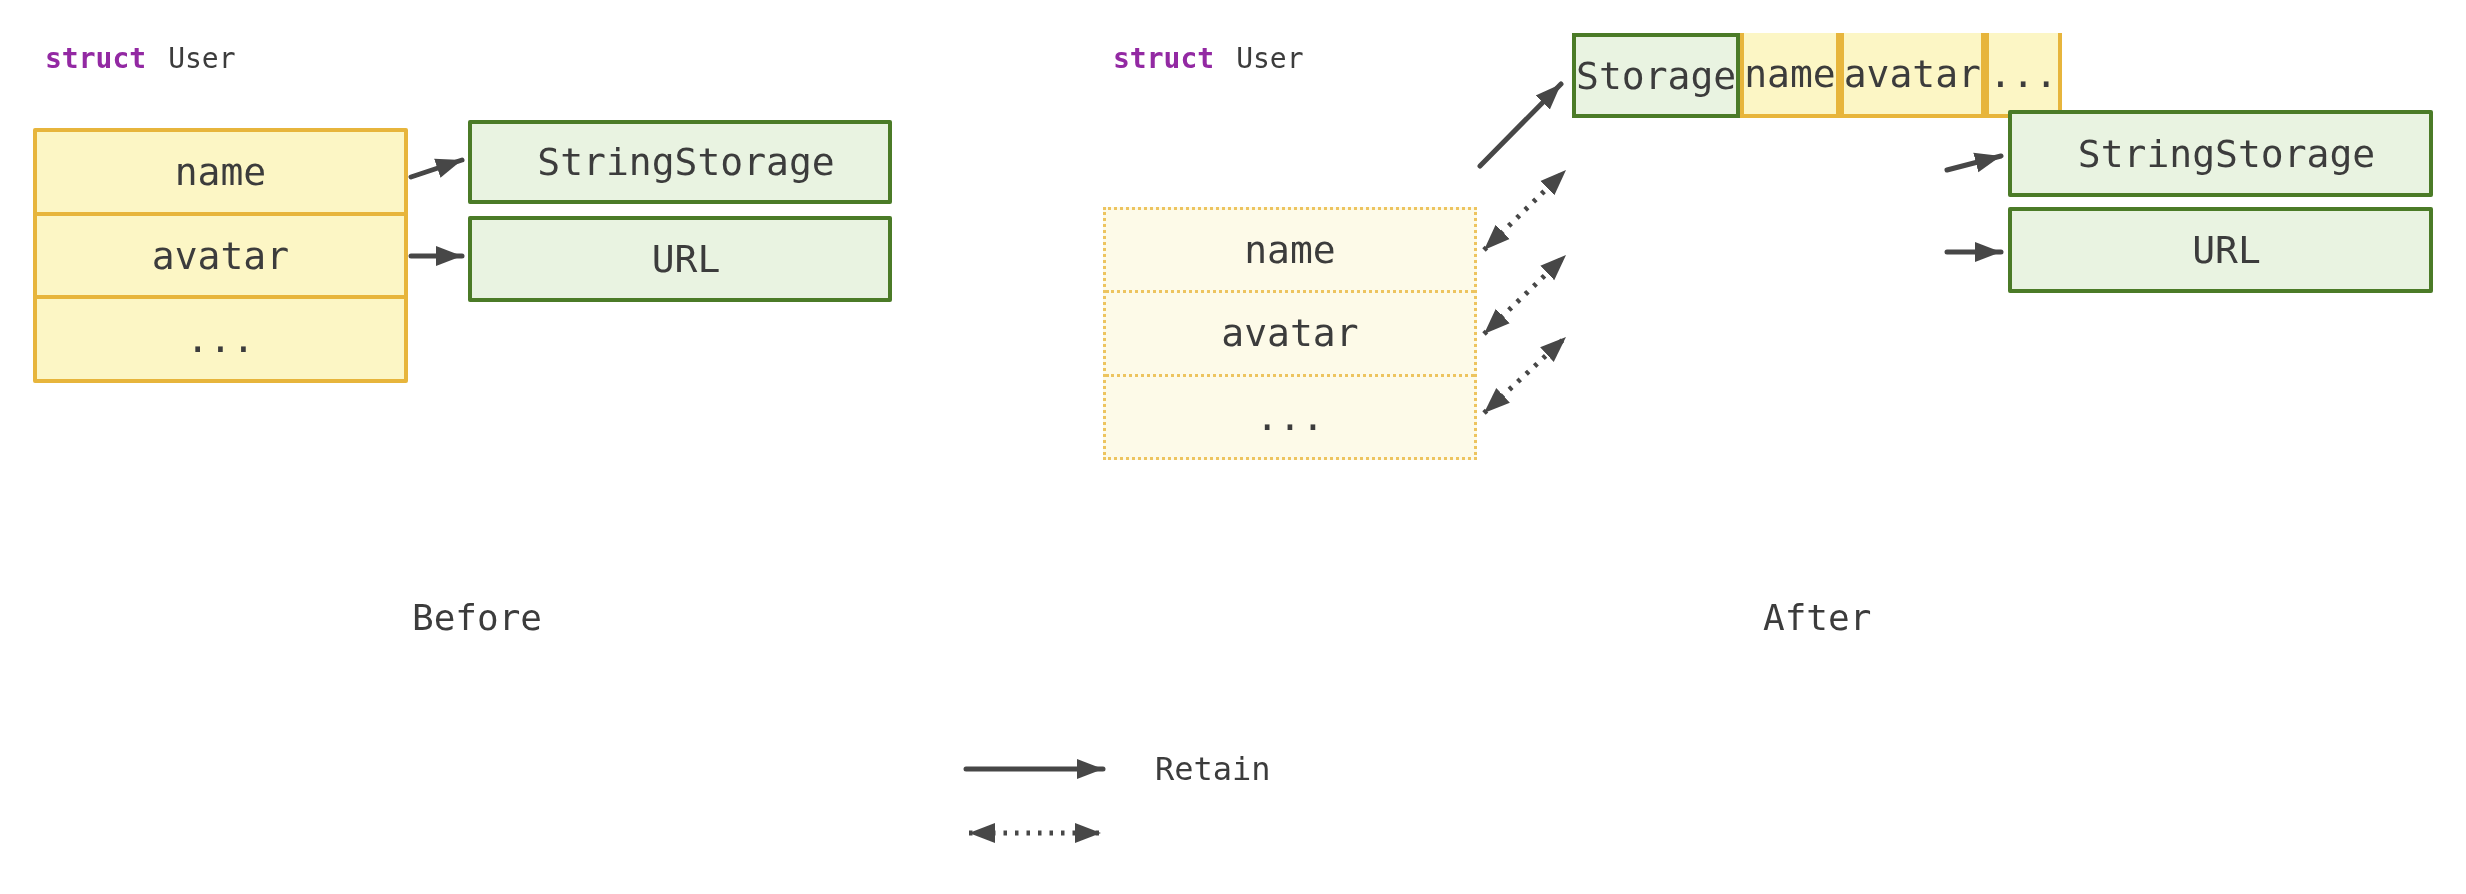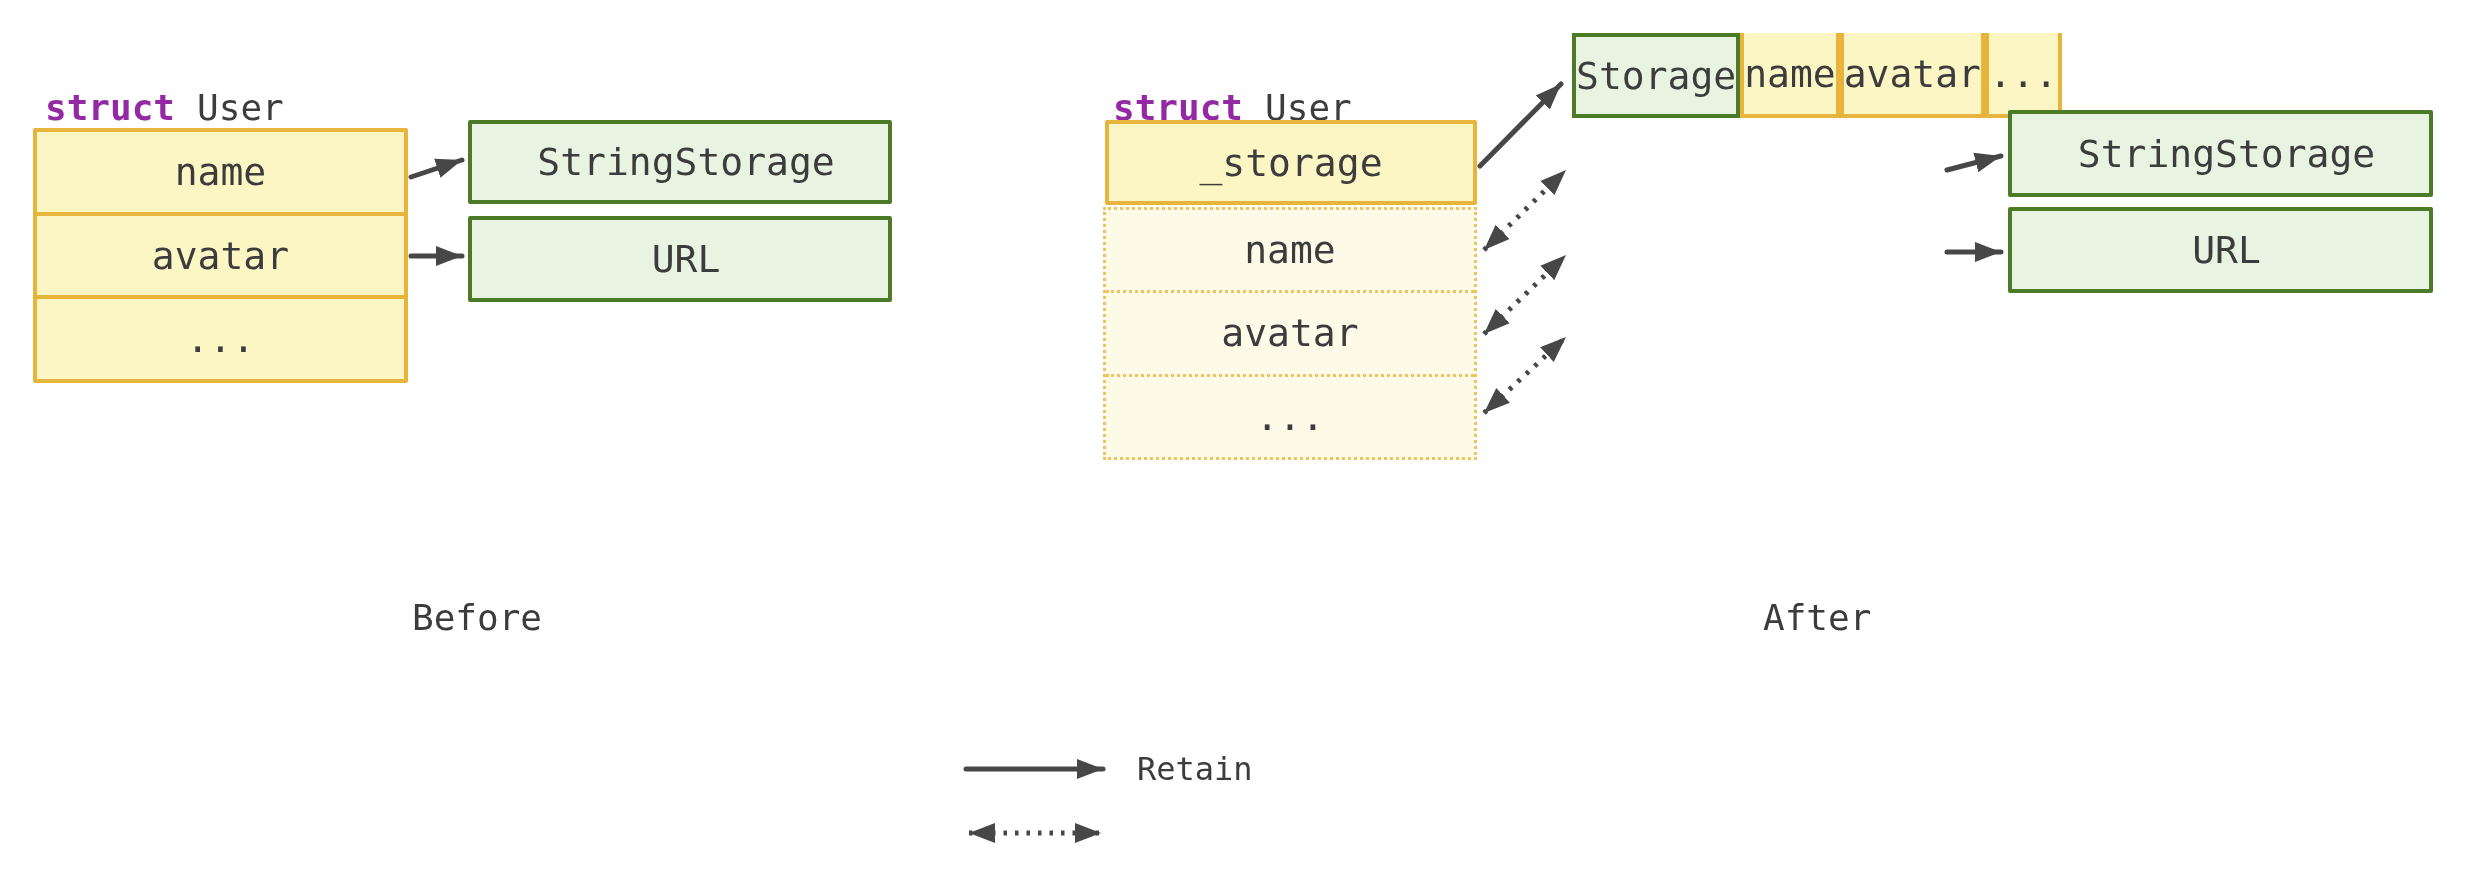--- a/index.html
+++ b/index.html
@@ -21,25 +21,24 @@
     width: 2466px;
     height: 894px;
     background: var(--background);
     font-family: "DejaVu Sans Mono", "Liberation Mono", monospace;
     color: var(--text);
     overflow: hidden;
   }
   .abs { position: absolute; }
 
   .struct-title {
-    font-size: 36px;
+    font-size: 28px;
     line-height: 1.2;
     white-space: nowrap;
     color: var(--text);
-    margin-top: 44px;
   }
   .struct-title .kw {
     color: var(--keyword);
     font-weight: bold;
     margin-right: 22px;
   }
 
   .cellbox {
     display: flex;
     align-items: center;
@@ -119,21 +118,21 @@
     stroke-width: 5;
     fill: none;
   }
   .arrow-line.solid { stroke-linecap: round; }
   .arrow-line.dotted { stroke-dasharray: 3.5 8; }
   .arrow-head { fill: var(--arrow-color); }
 
   .legend-row {
     display: flex;
     align-items: center;
-    gap: 24px;
+    gap: 42px;
     height: 26px;
   }
   .legend-row .legend-label { font-size: 32px; white-space: nowrap; }
   .legend-row svg { display: block; }
 </style>
 </head>
 <body>
 
 <div id="canvas">
 
@@ -154,21 +153,20 @@
   <div class="abs cellbox" style="left:468px; top:216px; width:424px; height:86px;">URL</div>
 
   <div class="abs section-label" style="left:412px; top:597px;">Before</div>
 
   <div class="abs" style="left:1113px; top:42px;">
     <div class="struct-title">
       <span class="kw">struct</span><span>User</span>
     </div>
   </div>
 
-  <div class="abs stored-box" style="left:1105px; top:120px; width:372px; height:85px;">_storage</div>
 
   <div class="abs ghost-box" style="left:1103px; top:207px; width:374px; height:253px;">
     <div class="row">name</div>
     <div class="row">avatar</div>
     <div class="row">...</div>
   </div>
 
   <div class="abs stack" style="left:1572px; top:33px; width:370px;">
     <div class="srow green">Storage</div>
     <div class="srow yellow">name</div>

